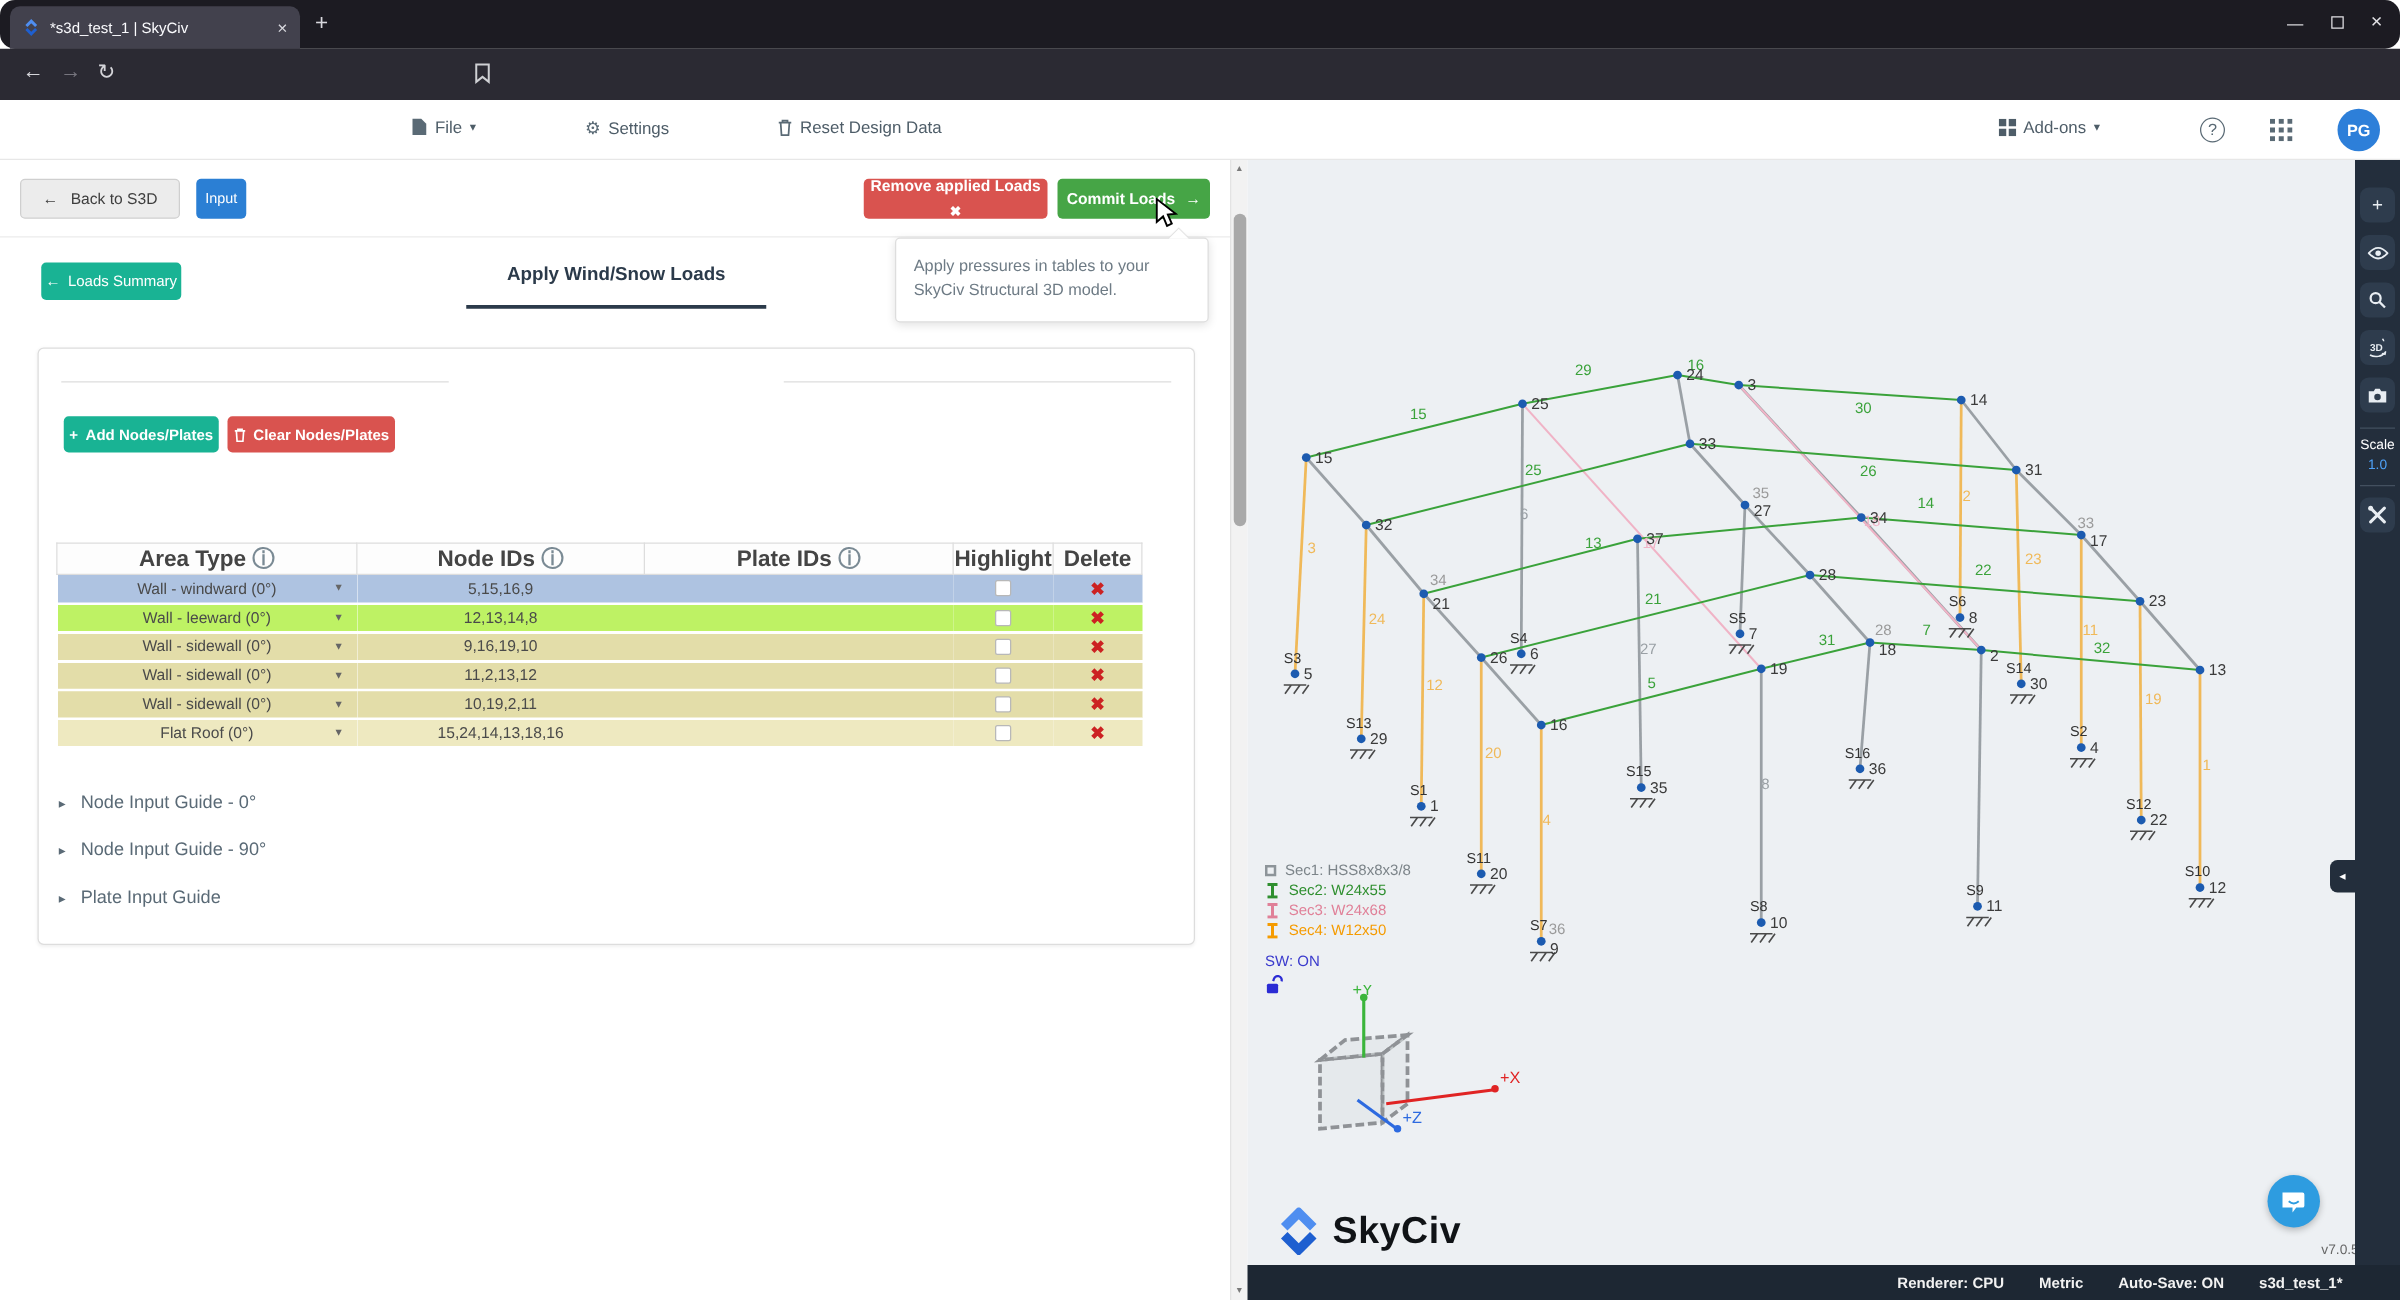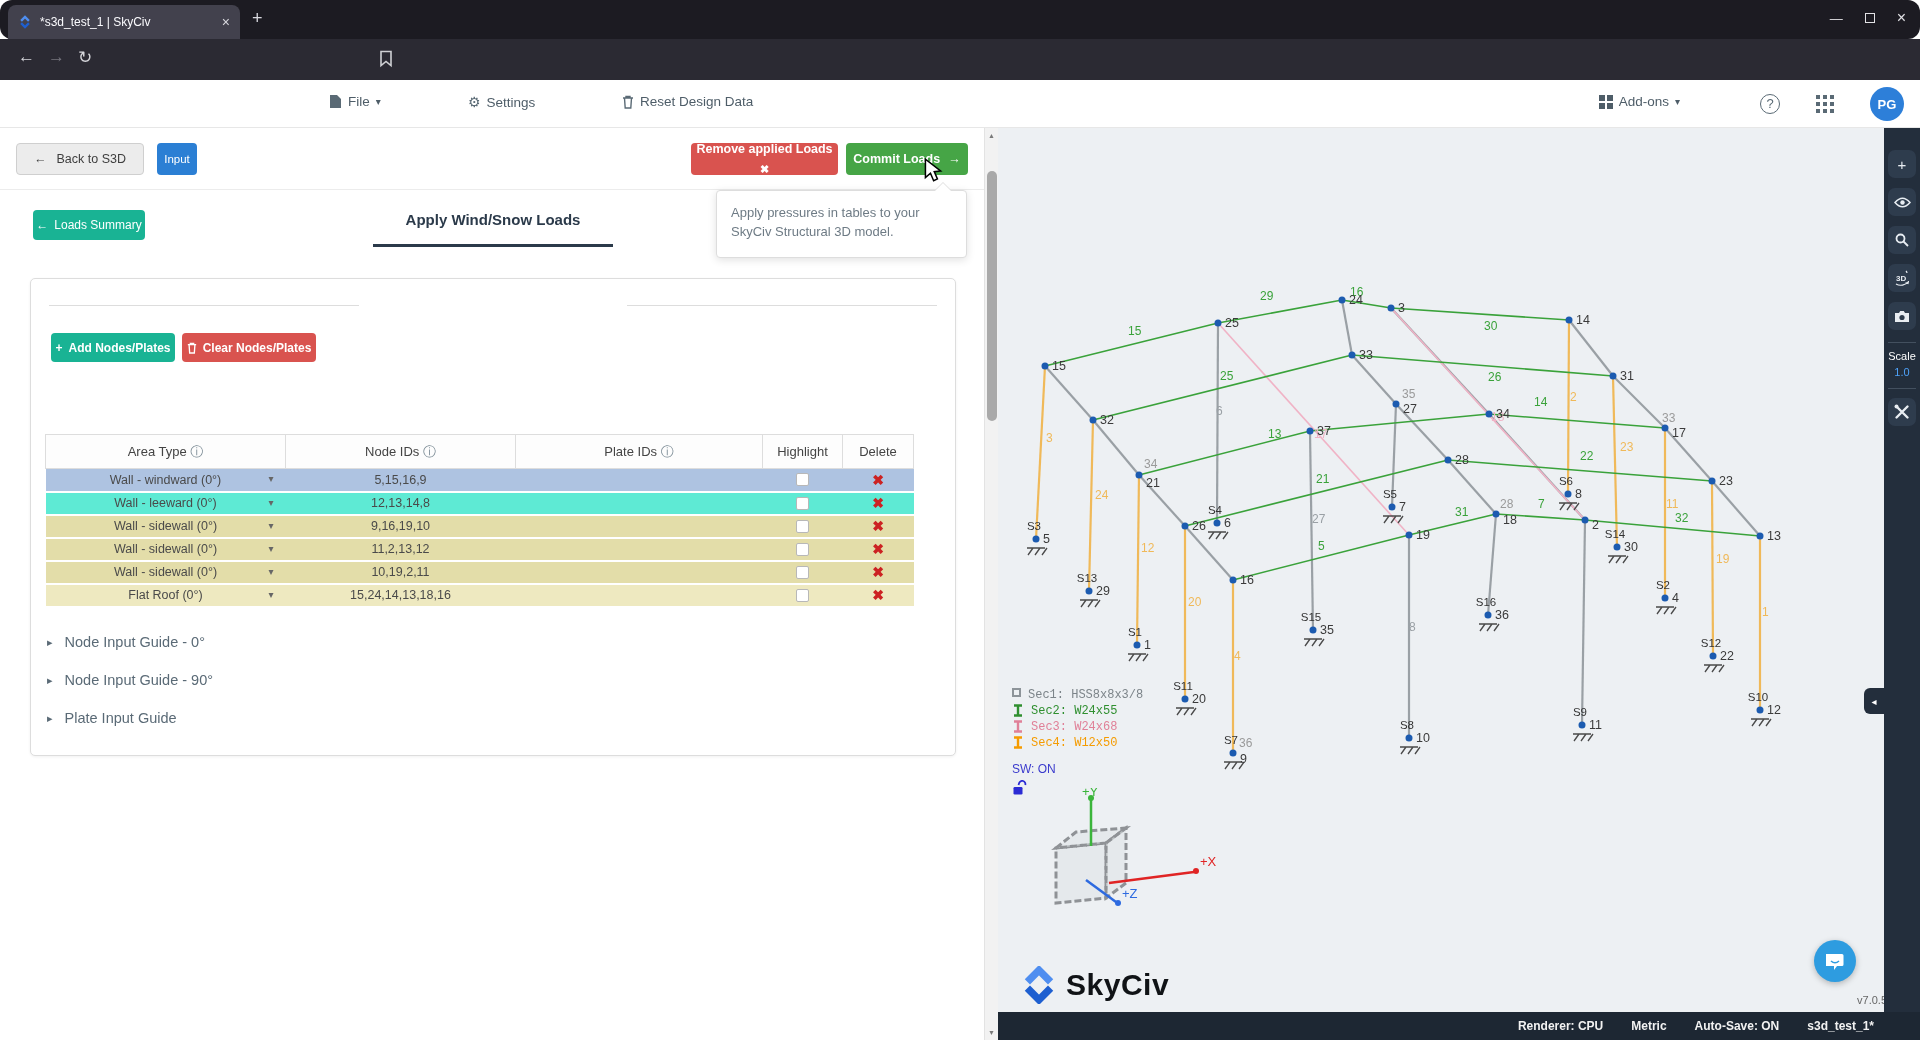--- a/index.html
+++ b/index.html
@@ -37,40 +37,40 @@
   #tooltip { position:absolute; left:716px; top:62px; width:251px; height:68px; background:#fff; border:1px solid #ddd; border-radius:4px; box-shadow:0 2px 8px rgba(0,0,0,.12); padding:12px 14px; font-size:13px; color:#6e7b85; line-height:19px; }
   #tooltip .caret { position:absolute; top:-8px; left:218px; width:0; height:0; border-left:8px solid transparent; border-right:8px solid transparent; border-bottom:8px solid #fff; filter:drop-shadow(0 -1px 0 #ddd); }
   
   #card { position:absolute; left:30px; top:150px; width:926px; height:478px; background:#fff; border:1px solid #ddd; border-radius:5px; box-shadow:0 1px 3px rgba(0,0,0,.06); }
   #cardtitle { position:absolute; left:0; top:18px; width:100%; text-align:center; font-size:14px; font-weight:bold; letter-spacing:.5px; color:#3d4d58; }
   .hline { position:absolute; top:26px; height:1px; background:#ddd; }
   #addbtn { position:absolute; left:20px; top:54px; width:124px; height:29px; background:#19b394; color:#fff; font-size:12px; font-weight:bold; gap:6px; }
   #clearbtn { position:absolute; left:151px; top:54px; width:134px; height:29px; background:#d9534f; color:#fff; font-size:12px; font-weight:bold; gap:6px; }
   #note { position:absolute; left:20px; top:92px; width:866px; font-size:14.5px; color:#555; line-height:25px; }
   table#assign { position:absolute; left:14px; top:155px; width:868px; border-collapse:collapse; table-layout:fixed; font-size:12.5px; color:#4a4a4a; }
-  #assign th { border:1px solid #ddd; height:34px; font-size:13px; font-weight:normal; color:#444; background:#fdfdfd; }
+  #assign th { border:1px solid #ddd; height:24px; font-size:18px; font-weight:bold; color:#444; background:#fdfdfd; }
   #assign td { height:23px; text-align:center; border-bottom:2px solid #fff; position:relative; }
   #assign .caret { position:absolute; right:12px; top:4px; color:#666; font-size:10px; }
   .chk { width:13px; height:13px; background:#fff; border:1px solid #b8b8b8; border-radius:2px; margin:0 auto; }
   .delx { color:#cc2222; font-weight:bold; font-size:14px; }
   .guide { position:absolute; left:16px; font-size:14.5px; color:#5a6a76; display:flex; align-items:center; gap:12px; }
   .guide .tri { font-size:11px; color:#5a6a76; }
   
   #lscroll { position:absolute; left:984px; top:0; width:14px; height:912px; background:#f2f2f2; border-left:1px solid #e3e3e3; }
   #lscroll .thumb { position:absolute; left:2px; top:43px; width:10px; height:250px; background:#a9a9a9; border-radius:5px; }
   #lscroll .arr { position:absolute; left:3px; font-size:7px; color:#7a7a7a; }
   
   #viewer { position:absolute; left:998px; top:128px; width:922px; height:884px; background:#edf0f3; overflow:hidden; }
   #rstrip { position:absolute; right:0; top:0; width:36px; height:884px; background:#232e3c; }
   .stripbtn { position:absolute; left:4px; width:28px; height:28px; background:#2e3c4d; border-radius:7px; color:#e8edf2; display:flex; align-items:center; justify-content:center; font-size:15px; }
   .stripdiv { position:absolute; left:4px; width:28px; height:1px; background:#43505f; }
   .striptext { position:absolute; left:0; width:36px; text-align:center; font-size:11px; color:#fff; }
   #collapsetab { position:absolute; right:36px; top:560px; width:20px; height:26px; background:#232e3c; border-radius:6px 0 0 6px; color:#fff; font-size:10px; display:flex; align-items:center; justify-content:center; }
   #legend { position:absolute; left:14px; top:560px; font-size:12px; }
-  #legend .li { display:flex; align-items:flex-start; gap:7px; height:16px;font-family:Liberation Mono, monospace; }
+  #legend .li { display:flex; align-items:center; gap:7px; height:16px; }
   #swon { position:absolute; left:14px; top:634px; font-size:12px; color:#3a3acd; }
   #lockicon { position:absolute; left:14px; top:652px; }
   #skylogo { position:absolute; left:22px; top:838px; display:flex; align-items:center; gap:8px; }
   #skylogo .txt { font-size:30px; font-weight:bold; color:#101316; letter-spacing:.5px; }
   #version { position:absolute; right:33px; top:866px; font-size:11px; color:#666; }
   #chatbtn { position:absolute; right:64px; top:812px; width:42px; height:42px; border-radius:50%; background:#2e9ce0; box-shadow:0 2px 6px rgba(0,0,0,.25); display:flex; align-items:center; justify-content:center; }
   
   #statusbar { position:absolute; left:998px; top:1012px; width:922px; height:28px; background:#1d2733; display:flex; align-items:center; justify-content:flex-end; gap:28px; padding-right:46px; color:#f2f2f2; font-size:12px; font-weight:bold; }
   #cursor { position:absolute; left:922px; top:158px; z-index:50; }
   svg text { font-family:"Liberation Sans",sans-serif; }
@@ -249,21 +249,21 @@
       <tbody id="assign-tbody">
           <tr style="background: rgb(174, 195, 225);">
             <td><span>Wall - windward (0°)</span><span class="caret">▾</span></td>
             <td>5,15,16,9</td>
             <td></td>
             <td>
               <div class="chk"></div>
             </td>
             <td><span class="delx">✖</span></td>
           </tr>
-          <tr style="background: #5eead4; padding-left: 32px;">
+          <tr style="background: #bef264; padding-left: 32px;">
             <td><span>Wall - leeward (0°)</span><span class="caret">▾</span></td>
             <td>12,13,14,8</td>
             <td></td>
             <td>
               <div class="chk"></div>
             </td>
             <td><span class="delx">✖</span></td>
           </tr>
           <tr style="background: rgb(227, 221, 169);">
             <td><span>Wall - sidewall (0°)</span><span class="caret">▾</span></td>

